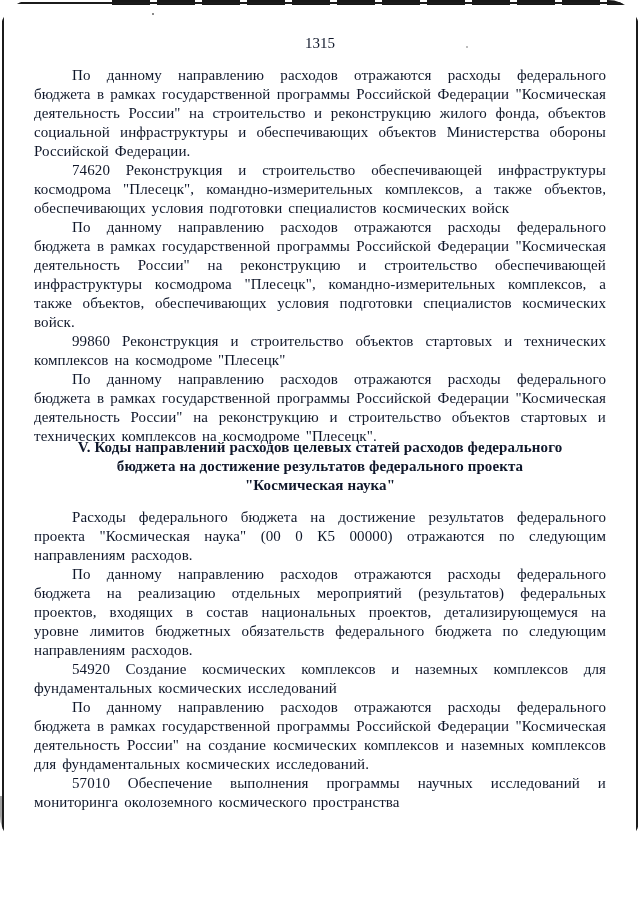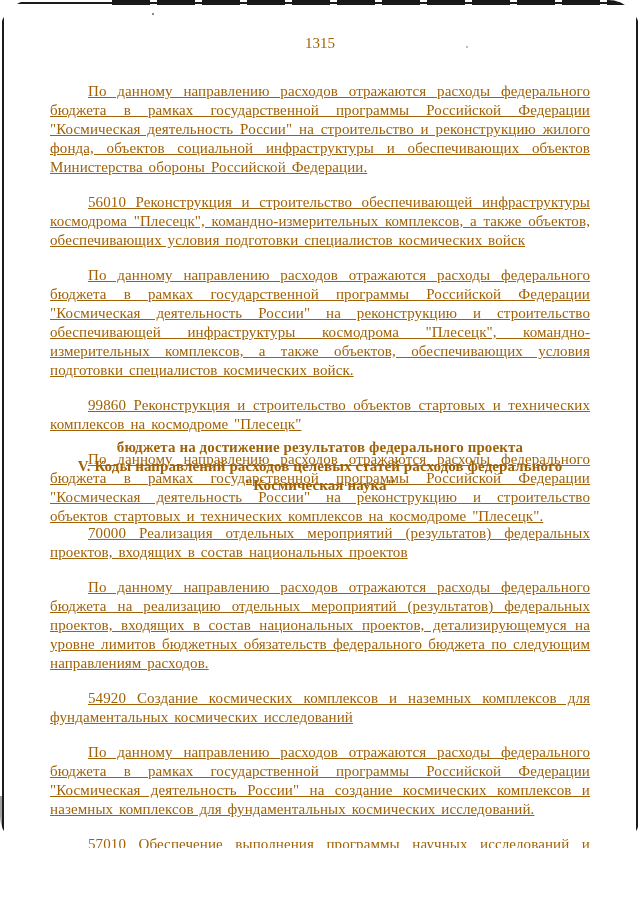--- a/index.html
+++ b/index.html
@@ -7,21 +7,21 @@
     padding: 0;
     background: #ffffff;
   }
   .page {
     position: relative;
     width: 640px;
     height: 848px;
     background: #ffffff;
     overflow: hidden;
     font-family: "Liberation Serif", "DejaVu Serif", serif;
-    color: #a16207;
+    color: #0f172a;
     border-radius: 32px;
   }
   
   .border-top    { position:absolute; left:2px;   top:2px;   width:636px; height:2px;  background:#1b1b1b; }
   .border-left   { position:absolute; left:2px;   top:2px;   width:2px;   height:878px; background:#1b1b1b; }
   .border-right  { position:absolute; left:636px; top:2px;   width:2px;   height:900px; background:#1b1b1b; }
   .topbar {
     position:absolute; left:112px; top:0; width:528px; height:5px;
     background: repeating-linear-gradient(90deg, #181818 0 38px, rgba(0,0,0,0) 38px 45px);
   }
@@ -41,23 +41,22 @@
     text-align:center; font-size:15px; line-height:19px;
   }
   .text-block {
     position:absolute; left:34px; width:572px;
     font-size:15px; line-height:19px;
     text-align: justify;
     letter-spacing: 0.1px;
     word-spacing: 2px;
   }
   .text-block p {
-    margin: 16px;
+    margin: 0;
     text-indent: 38px;
-    text-decoration: underline;
   }
   .text-top    { top:66px; }
   .text-bottom { top:508px; }
   .heading {
     position:absolute; left:34px; top:438px; width:572px;
     font-size:15px; line-height:19px; font-weight:bold;
     text-align:center;
     letter-spacing: 0.1px;
   }
 </style>
@@ -74,33 +73,33 @@
   <div class="edge-mark-a"></div>
   <div class="edge-mark-b"></div>
   <div class="edge-mark-c"></div>
   <div class="speck-a"></div>
   <div class="speck-b"></div>
 
   <div class="pagenum">1315</div>
 
   <div class="text-block text-top">
     <p>По данному направлению расходов отражаются расходы федерального бюджета в рамках государственной программы Российской Федерации "Космическая деятельность России" на строительство и реконструкцию жилого фонда, объектов социальной инфраструктуры и обеспечивающих объектов Министерства обороны Российской Федерации.</p>
-    <p>56010 Реконструкция и строительство обеспечивающей инфраструктуры космодрома "Плесецк", командно-измерительных комплексов, а также объектов, обеспечивающих условия подготовки специалистов космических войск</p>
+    <p>74620 Реконструкция и строительство обеспечивающей инфраструктуры космодрома "Плесецк", командно-измерительных комплексов, а также объектов, обеспечивающих условия подготовки специалистов космических войск</p>
     <p>По данному направлению расходов отражаются расходы федерального бюджета в рамках государственной программы Российской Федерации "Космическая деятельность России" на реконструкцию и строительство обеспечивающей инфраструктуры космодрома "Плесецк", командно-измерительных комплексов, а также объектов, обеспечивающих условия подготовки специалистов космических войск.</p>
     <p>99860 Реконструкция и строительство объектов стартовых и технических комплексов на космодроме "Плесецк"</p>
     <p>По данному направлению расходов отражаются расходы федерального бюджета в рамках государственной программы Российской Федерации "Космическая деятельность России" на реконструкцию и строительство объектов стартовых и технических комплексов на космодроме "Плесецк".</p>
   </div>
 
   <div class="heading">
+    <div>V. Коды направлений расходов целевых статей расходов федерального</div>
     <div>бюджета на достижение результатов федерального проекта</div>
-    <div>V. Коды направлений расходов целевых статей расходов федерального</div>
     <div>"Космическая наука"</div>
   </div>
 
   <div class="text-block text-bottom">
-    <p>70000 Реализация отдельных мероприятий (результатов) федеральных проектов, входящих в состав национальных проектов</p>
+    <p>Расходы федерального бюджета на достижение результатов федерального проекта "Космическая наука" (00 0 К5 00000) отражаются по следующим направлениям расходов.</p>
     <p>По данному направлению расходов отражаются расходы федерального бюджета на реализацию отдельных мероприятий (результатов) федеральных проектов, входящих в состав национальных проектов, детализирующемуся на уровне лимитов бюджетных обязательств федерального бюджета по следующим направлениям расходов.</p>
     <p>54920 Создание космических комплексов и наземных комплексов для фундаментальных космических исследований</p>
     <p>По данному направлению расходов отражаются расходы федерального бюджета в рамках государственной программы Российской Федерации "Космическая деятельность России" на создание космических комплексов и наземных комплексов для фундаментальных космических исследований.</p>
     <p>57010 Обеспечение выполнения программы научных исследований и мониторинга околоземного космического пространства</p>
   </div>
 
 </div>
 
 </body></html>

